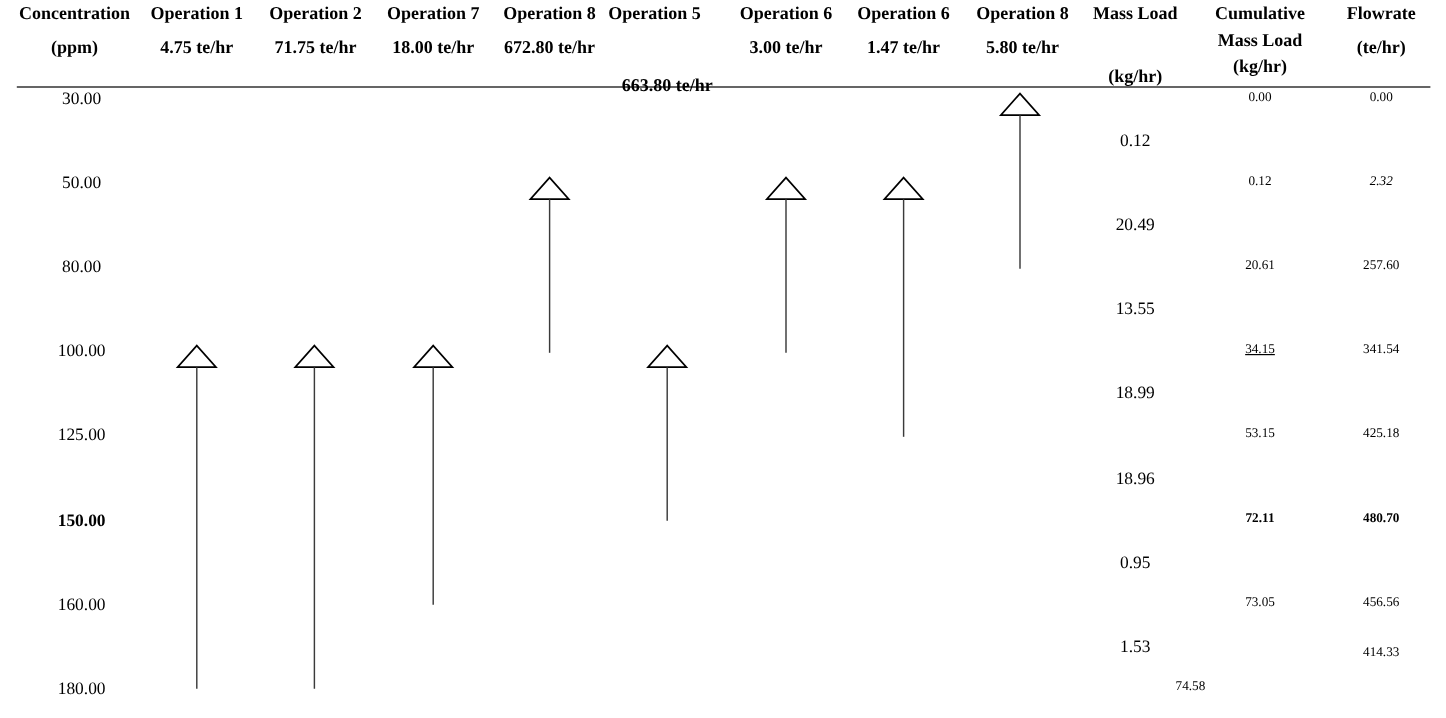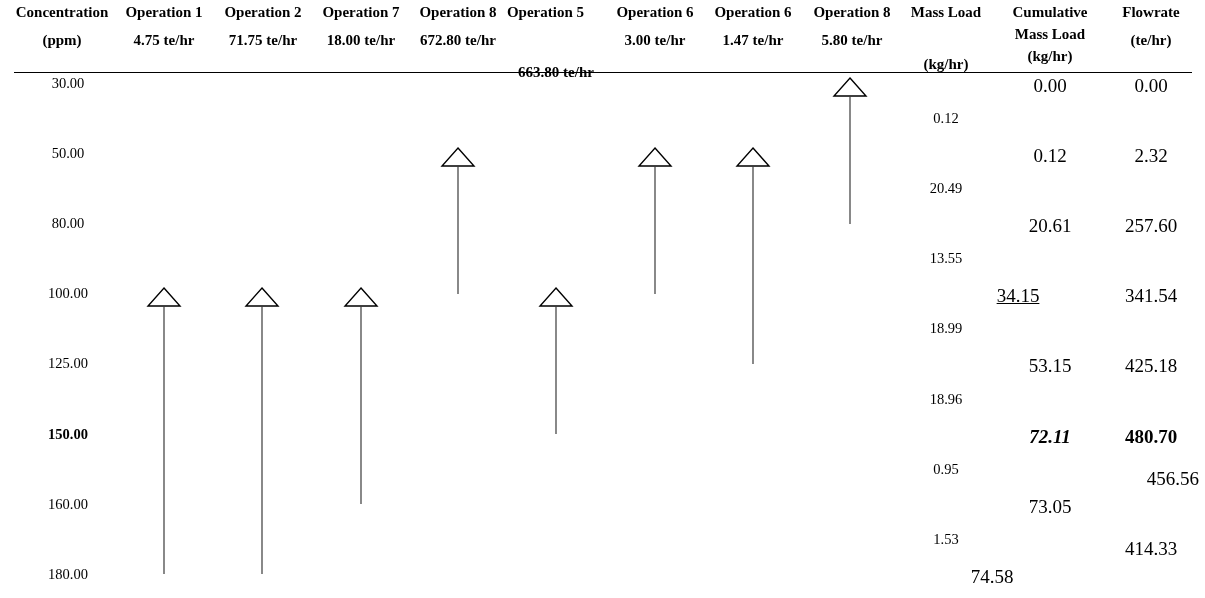--- a/index.html
+++ b/index.html
@@ -40,21 +40,21 @@
     position: absolute;
     width: 96px;
     text-align: center;
     font-size: 14.5px;
   }
   .conc-label.bold { font-weight: bold; }
   .val-label {
     position: absolute;
     width: 96px;
     text-align: center;
-    font-size: 19px;
+    font-size: 11px;
   }
   .val-label.bold { font-weight: bold; }
   .ml-label {
     position: absolute;
     width: 84px;
     text-align: center;
     font-size: 14.5px;
   }
   svg.arrow {
     position: absolute;
@@ -118,33 +118,33 @@
   <div class="ml-label" style="left:904px;top:180px;">20.49</div>
   <div class="ml-label" style="left:904px;top:250px;">13.55</div>
   <div class="ml-label" style="left:904px;top:320px;">18.99</div>
   <div class="ml-label" style="left:904px;top:391px;">18.96</div>
   <div class="ml-label" style="left:904px;top:461px;">0.95</div>
   <div class="ml-label" style="left:904px;top:531px;">1.53</div>
 
   <div class="val-label" style="left:1002px;top:75px;">0.00</div>
   <div class="val-label" style="left:1002px;top:145px;">0.12</div>
   <div class="val-label" style="left:1002px;top:215px;">20.61</div>
-  <div class="val-label" style="left:970px;top:285px;text-decoration:underline;">34.15</div>
+  <div class="val-label" style="left:1002px;top:285px;text-decoration:underline;">34.15</div>
   <div class="val-label" style="left:1002px;top:355px;">53.15</div>
-  <div class="val-label bold" style="left:1002px;top:426px;font-style:italic;">72.11</div>
+  <div class="val-label bold" style="left:1002px;top:426px;">72.11</div>
   <div class="val-label" style="left:1002px;top:496px;">73.05</div>
   <div class="val-label" style="left:944px;top:566px;">74.58</div>
 
   <div class="val-label" style="left:1103px;top:75px;">0.00</div>
-  <div class="val-label" style="left:1103px;top:145px;">2.32</div>
+  <div class="val-label" style="left:1103px;top:145px;font-style:italic;">2.32</div>
   <div class="val-label" style="left:1103px;top:215px;">257.60</div>
   <div class="val-label" style="left:1103px;top:285px;">341.54</div>
   <div class="val-label" style="left:1103px;top:355px;">425.18</div>
   <div class="val-label bold" style="left:1103px;top:426px;">480.70</div>
-  <div class="val-label" style="left:1103px;top:468px;text-align:right;">456.56</div>
+  <div class="val-label" style="left:1103px;top:496px;">456.56</div>
   <div class="val-label" style="left:1103px;top:538px;">414.33</div>
 
   <svg class="arrow" style="left:140px;top:286px;" width="50" height="290" viewBox="0 0 50 290">
     <polygon points="24,2 40,20 8,20" fill="#ffffff" stroke="#000000" stroke-width="1.4"></polygon>
     <line x1="24" y1="20" x2="24" y2="288" stroke="#3a3a3a" stroke-width="1.2"></line>
   </svg>
 
   <svg class="arrow" style="left:238px;top:286px;" width="50" height="290" viewBox="0 0 50 290">
     <polygon points="24,2 40,20 8,20" fill="#ffffff" stroke="#000000" stroke-width="1.4"></polygon>
     <line x1="24" y1="20" x2="24" y2="288" stroke="#3a3a3a" stroke-width="1.2"></line>

